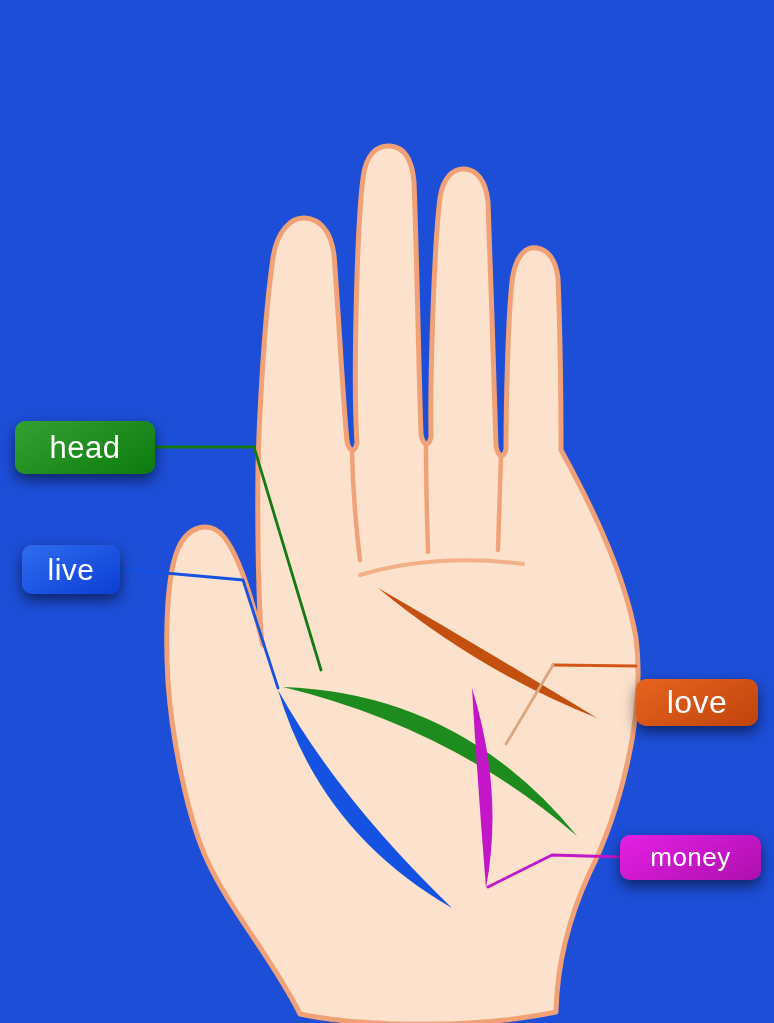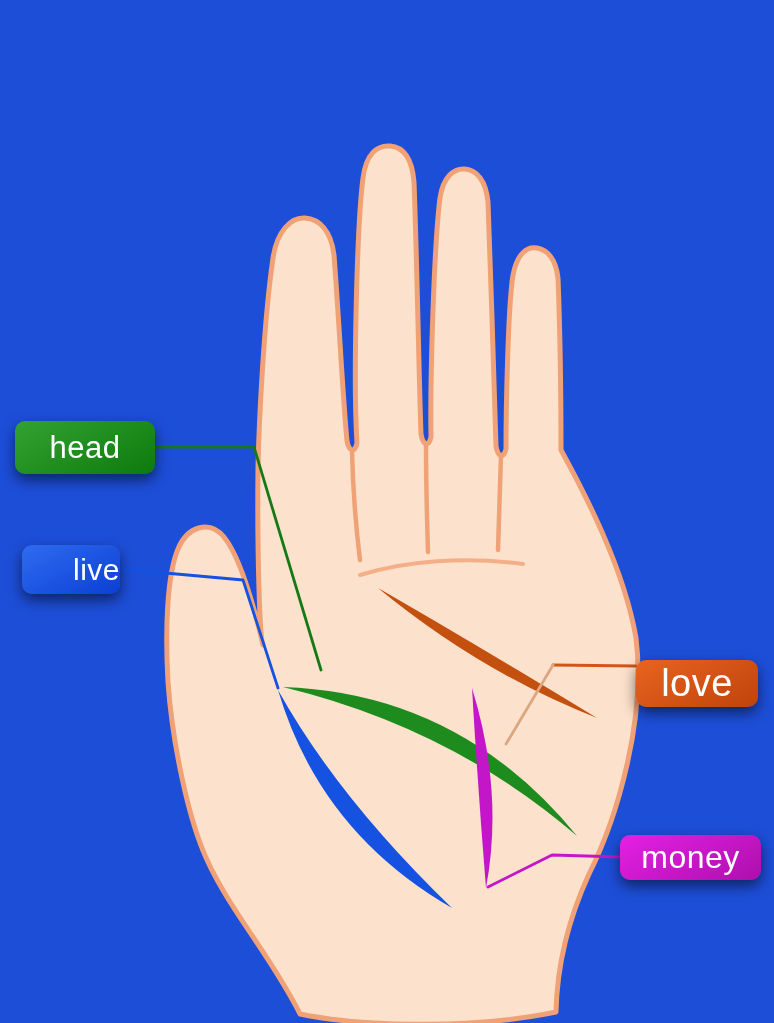--- a/index.html
+++ b/index.html
@@ -21,23 +21,23 @@
     display: flex;
     align-items: center;
     justify-content: center;
     color: #ffffff;
     border-radius: 10px;
     box-shadow: 0 6px 14px rgba(0,0,0,0.55);
     letter-spacing: 0.5px;
     user-select: none;
   }
   .label-head  { left: 15px;  top: 421px; width: 140px; height: 53px; font-size: 31px; }
-  .label-live  { left: 22px;  top: 545px; width: 98px;  height: 49px; font-size: 30px; justify-content: flex-end; }
-  .label-love  { left: 636px; top: 660px; width: 122px; height: 47px; font-size: 38px; }
-  .label-money { left: 620px; top: 835px; width: 141px; height: 45px; font-size: 32px; }
+  .label-live  { left: 22px;  top: 545px; width: 98px;  height: 49px; font-size: 30px; }
+  .label-love  { left: 636px; top: 679px; width: 122px; height: 47px; font-size: 32px; }
+  .label-money { left: 620px; top: 835px; width: 141px; height: 45px; font-size: 26px; }
 </style>
 </head>
 <body>
 
 <div id="stage" style="background-color: #1d4ed8;">
 
   <svg id="diagram-svg" width="774" height="1023" viewBox="0 0 774 1023" xmlns="http://www.w3.org/2000/svg">
 
     <path stroke-width="5" stroke-linejoin="round" stroke-linecap="round" d="M 300 1014
              C 272 958 230 910 208 862

